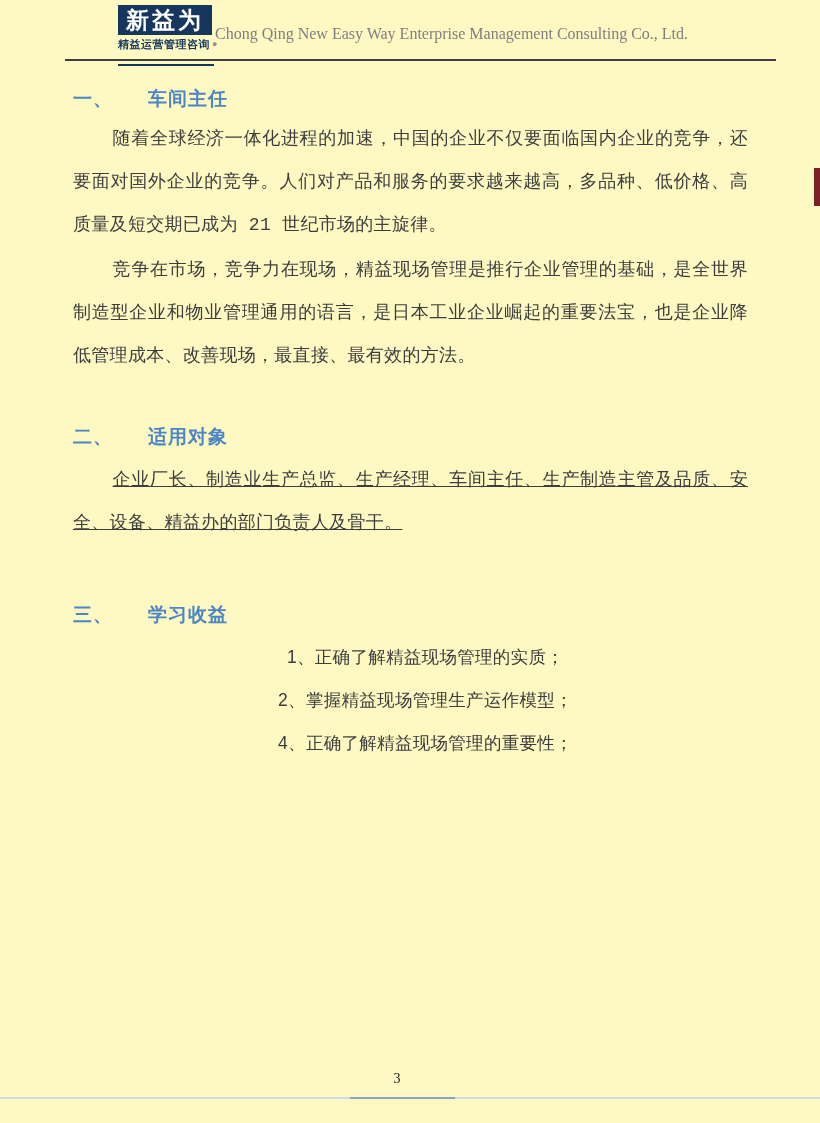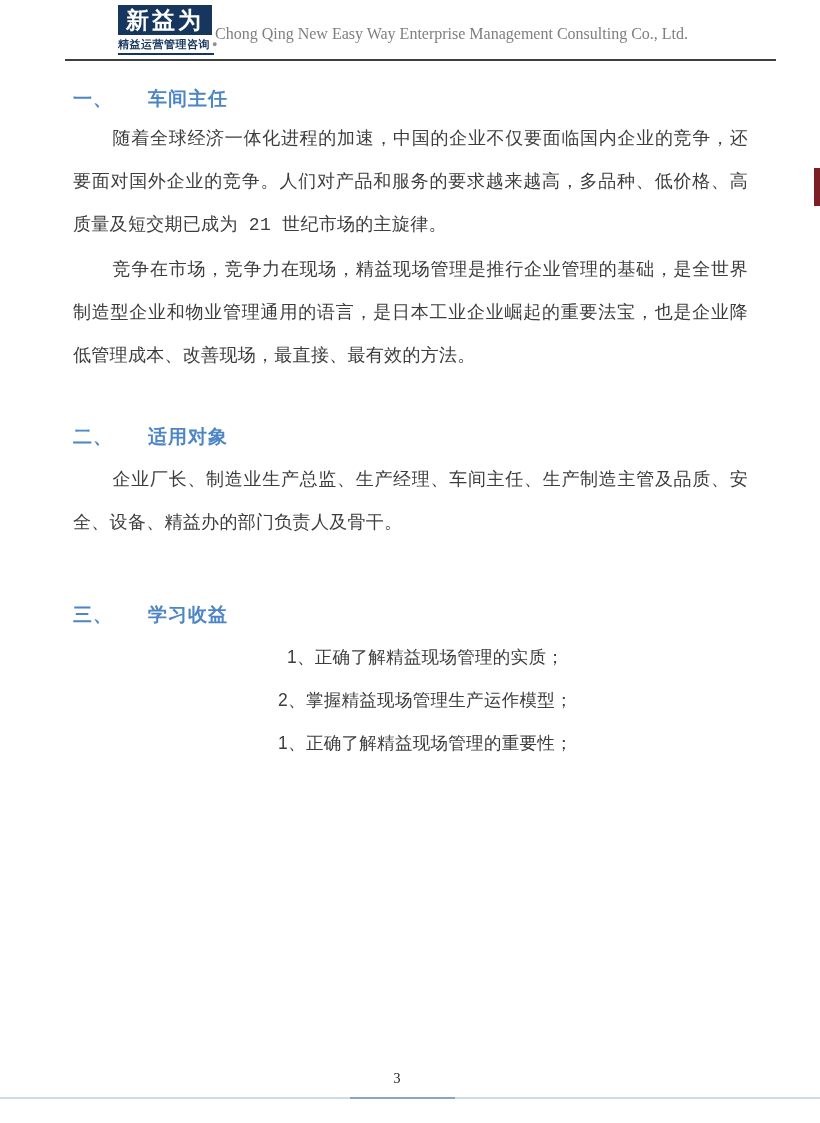--- a/index.html
+++ b/index.html
@@ -1,35 +1,35 @@
 <!DOCTYPE html>
 <html><head>
 <meta charset="utf-8">
 <style>
   html,body { margin:0; padding:0; background:#e9e9e9; }
   .page {
     position:relative;
     width:820px; height:1123px;
     margin:0 auto;
-    background:#ffffff;
+    background:#fef9c3;
     overflow:hidden;
     font-family:"Liberation Sans", sans-serif;
   }
 
   
   .header { position:relative; height:61px; }
   .logo { position:absolute; left:118px; top:5px; width:96px; }
   .logo-box {
     width:94px; height:30px;
     background:#17365d; color:#ffffff;
     display:flex; align-items:center; justify-content:center;
     font-size:23px; font-weight:bold; letter-spacing:3px;
   }
   .logo-tagline {
-    margin-top:2px; padding-bottom:1px;
+    margin-top:2px; padding-bottom:12px;
     display:flex; align-items:center; justify-content:flex-start;
     color:#17365d; font-size:11px; font-weight:bold; letter-spacing:0.5px;
     border-bottom:2px solid #17365d;
     white-space:nowrap;
   }
   .logo-dot { color:#8f8f8f; font-size:9px; margin-left:2px; line-height:1; }
 
   .header-text {
     position:absolute; left:215px; top:13px; width:420px;
     text-align:center;
@@ -63,21 +63,21 @@
 
   .para {
     margin:0;
     font-size:18px; color:#3d3d3d;
     line-height:43.2px;
     text-align:justify; text-justify:inter-character;
     text-indent:2.2em;
     letter-spacing:0.3px;
   }
   .para-first { margin-top:8px;font-family:Liberation Mono, monospace; }
-  .para-single { margin-top:10px; }
+  .para-single { margin-top:10px;text-decoration:underline; }
 
   .benefit-list { margin:10px 0 0 0; padding:0; list-style:none;text-align:center; }
   .benefit-list li {
     font-size:17.5px; color:#3d3d3d; line-height:43.2px;
     margin-left:30px; letter-spacing:0.3px;
   }
 
   
   .page-number {
     position:absolute; top:1071px; left:0; right:26px;
@@ -136,21 +136,21 @@
     </h2>
     <p class="para para-single">企业厂长、制造业生产总监、生产经理、车间主任、生产制造主管及品质、安全、设备、精益办的部门负责人及骨干。</p>
 
     <h2 class="sec-heading h-third">
       <span class="sec-num">三、</span>
       <span>学习收益</span>
     </h2>
     <ul class="benefit-list">
       <li>1、正确了解精益现场管理的实质；</li>
       <li>2、掌握精益现场管理生产运作模型；</li>
-      <li>1、正确了解精益现场管理的重要性；</li>
+      <li>4、正确了解精益现场管理的重要性；</li>
     </ul>
 
   </div>
 
   <div class="page-number">3</div>
   <div class="footer-rule">
     <div class="footer-rule-dark"></div>
   </div>
 
   <div class="edge-mark"></div>

